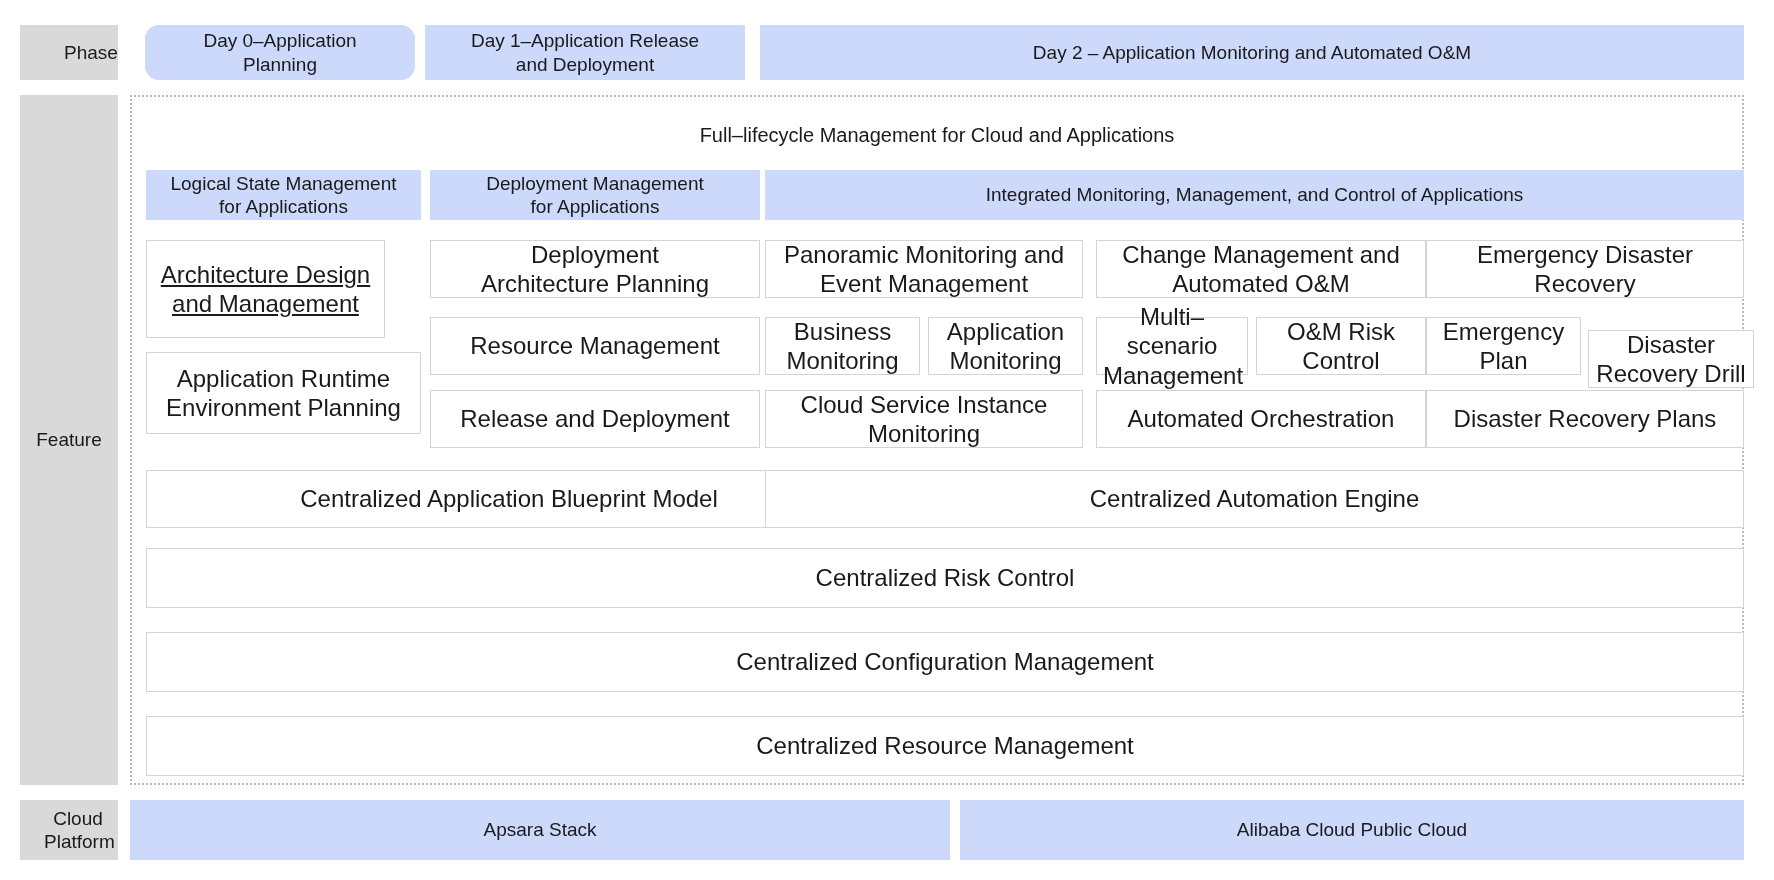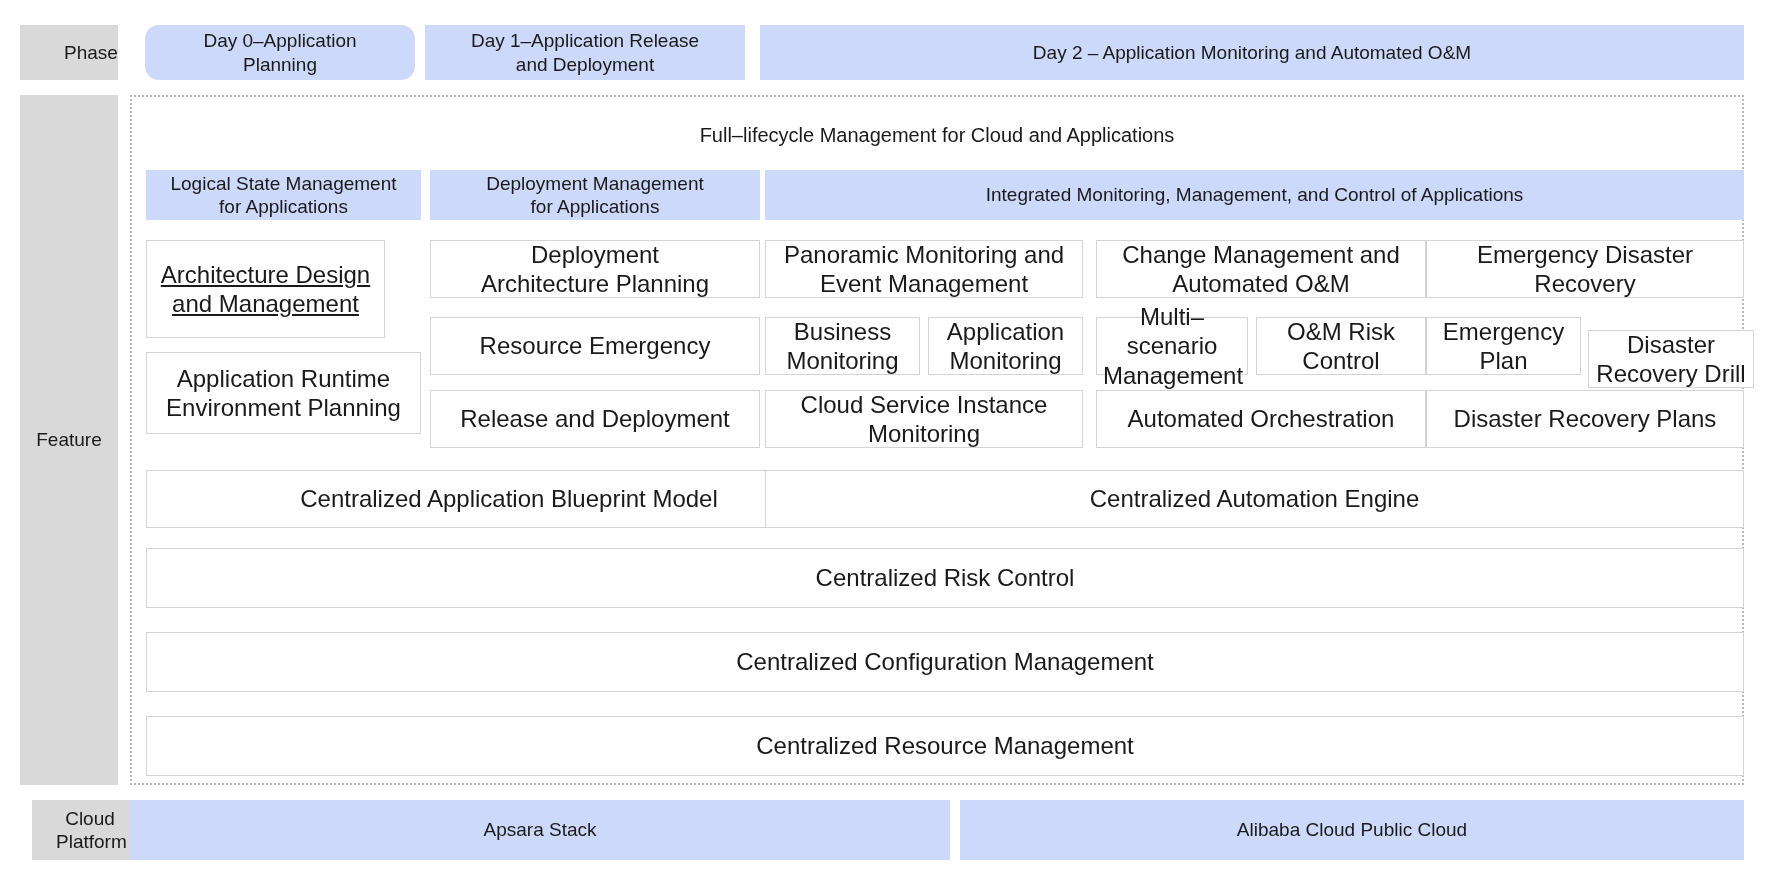--- a/index.html
+++ b/index.html
@@ -146,21 +146,21 @@
     <span class="lbl">Emergency Disaster
 Recovery</span>
   </div>
 
   <div class="box card" style="left:146px; top:352px; width:275px; height:82px;">
     <span class="lbl">Application Runtime
 Environment Planning</span>
   </div>
 
   <div class="box card" style="left:430px; top:317px; width:330px; height:58px;">
-    <span class="lbl">Resource Emergency</span>
+    <span class="lbl">Resource Management</span>
   </div>
 
   <div class="box card" style="left:765px; top:317px; width:155px; height:58px;">
     <span class="lbl">Business
 Monitoring</span>
   </div>
 
   <div class="box card" style="left:928px; top:317px; width:155px; height:58px;">
     <span class="lbl">Application
 Monitoring</span>
@@ -216,21 +216,21 @@
   </div>
 
   <div class="box card" style="left:146px; top:632px; width:1598px; height:60px;">
     <span class="lbl">Centralized Configuration Management</span>
   </div>
 
   <div class="box card" style="left:146px; top:716px; width:1598px; height:60px;">
     <span class="lbl">Centralized Resource Management</span>
   </div>
 
-  <div class="box label-cell" style="left:32px; top:800px; width:98px; height:60px;padding-left:24px;">
+  <div class="box label-cell" style="left:20px; top:800px; width:98px; height:60px;padding-left:24px;">
     <span class="lbl">Cloud
 Platform</span>
   </div>
 
   <div class="box blue-band" style="left:130px; top:800px; width:820px; height:60px;">
     <span class="lbl">Apsara Stack</span>
   </div>
 
   <div class="box blue-band" style="left:960px; top:800px; width:784px; height:60px;">
     <span class="lbl">Alibaba Cloud Public Cloud</span>

